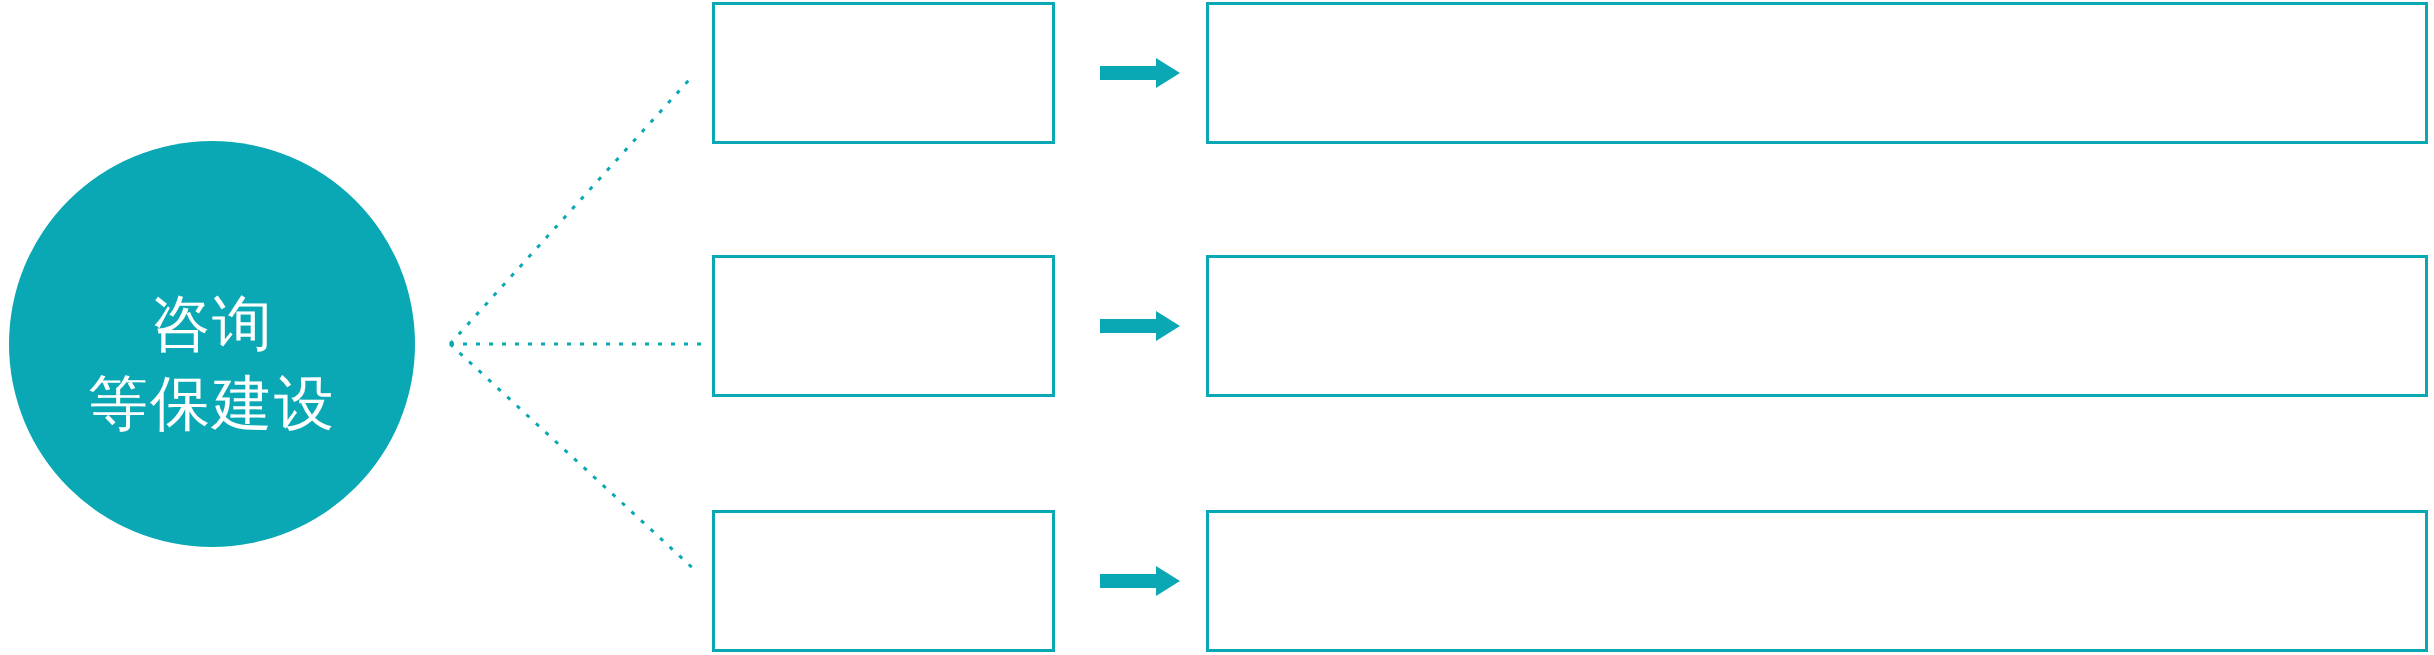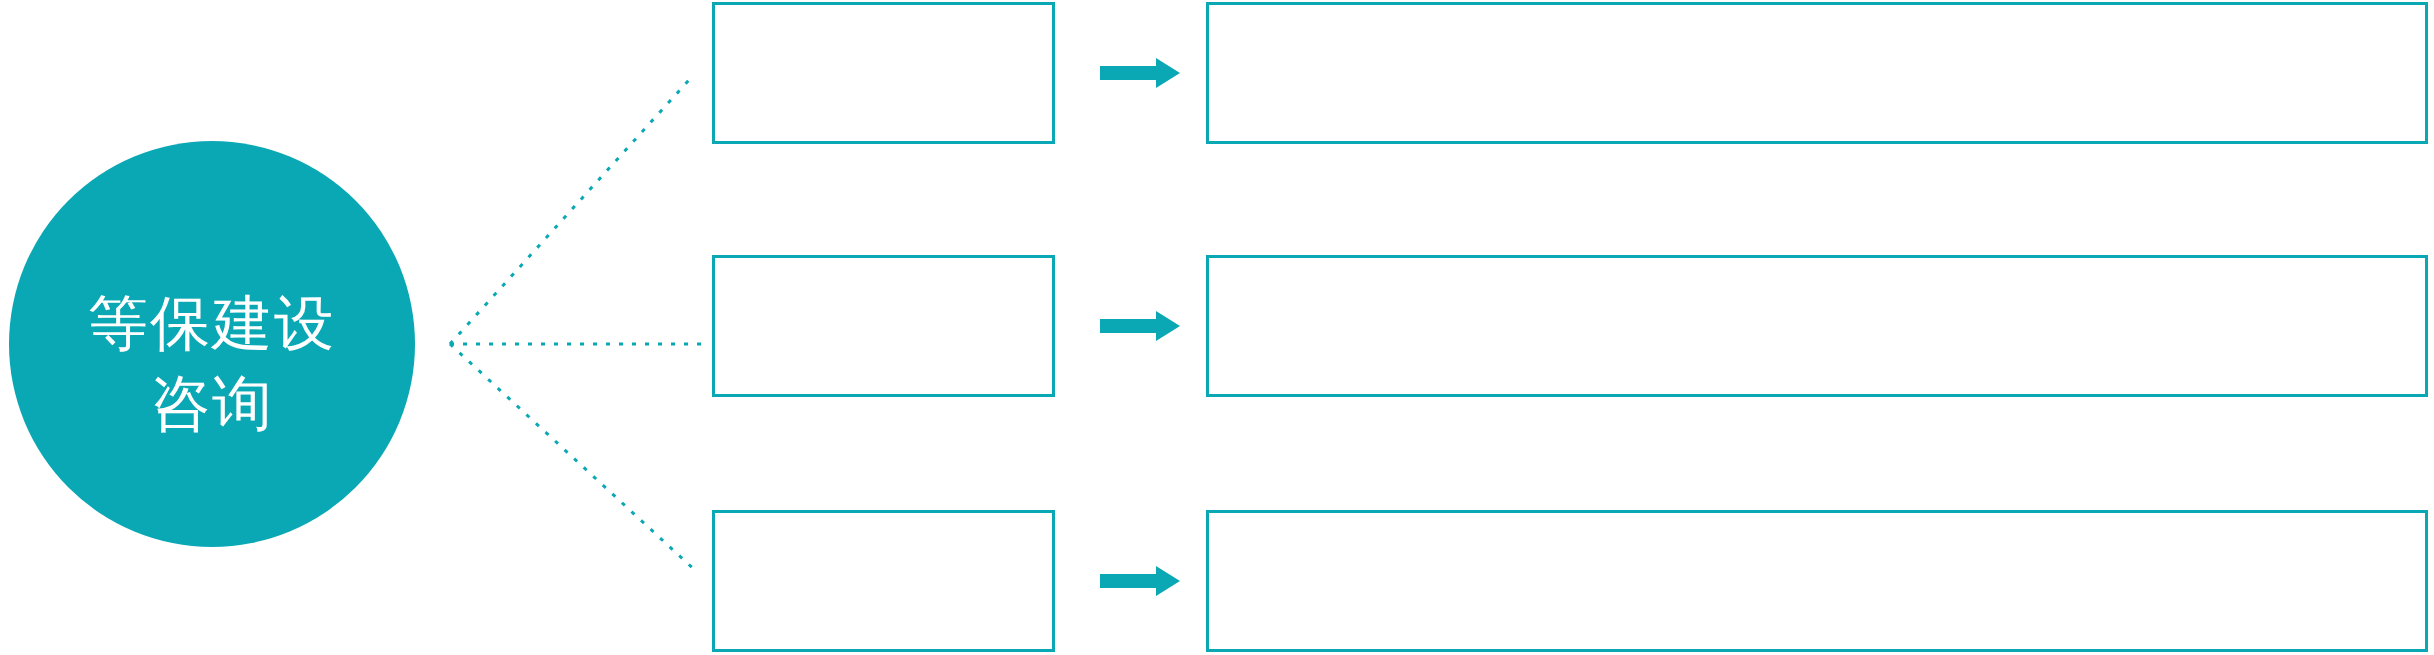--- a/index.html
+++ b/index.html
@@ -106,22 +106,22 @@
 <div class="canvas">
 
   <svg class="connectors" viewBox="0 0 2434 655" xmlns="http://www.w3.org/2000/svg">
     <line x1="450" y1="344" x2="689" y2="80" stroke="#0AA8B4" stroke-width="3" stroke-dasharray="4 9"></line>
     <line x1="450" y1="344" x2="704" y2="344" stroke="#0AA8B4" stroke-width="3" stroke-dasharray="4 9"></line>
     <line x1="450" y1="344" x2="698" y2="573" stroke="#0AA8B4" stroke-width="3" stroke-dasharray="4 9"></line>
   </svg>
 
   <div class="hub">
     <div class="hub-label">
+      <span>咨询</span>
       <span>等保建设</span>
-      <span>咨询</span>
     </div>
   </div>
 
   <div class="row row-1">
     <div class="step-box">
       <span></span>
     </div>
     <svg class="arrow" viewBox="0 0 80 30" xmlns="http://www.w3.org/2000/svg">
       <polygon points="0,8 56,8 56,0 80,15 56,30 56,22 0,22" fill="#0AA8B4"></polygon>
     </svg>

